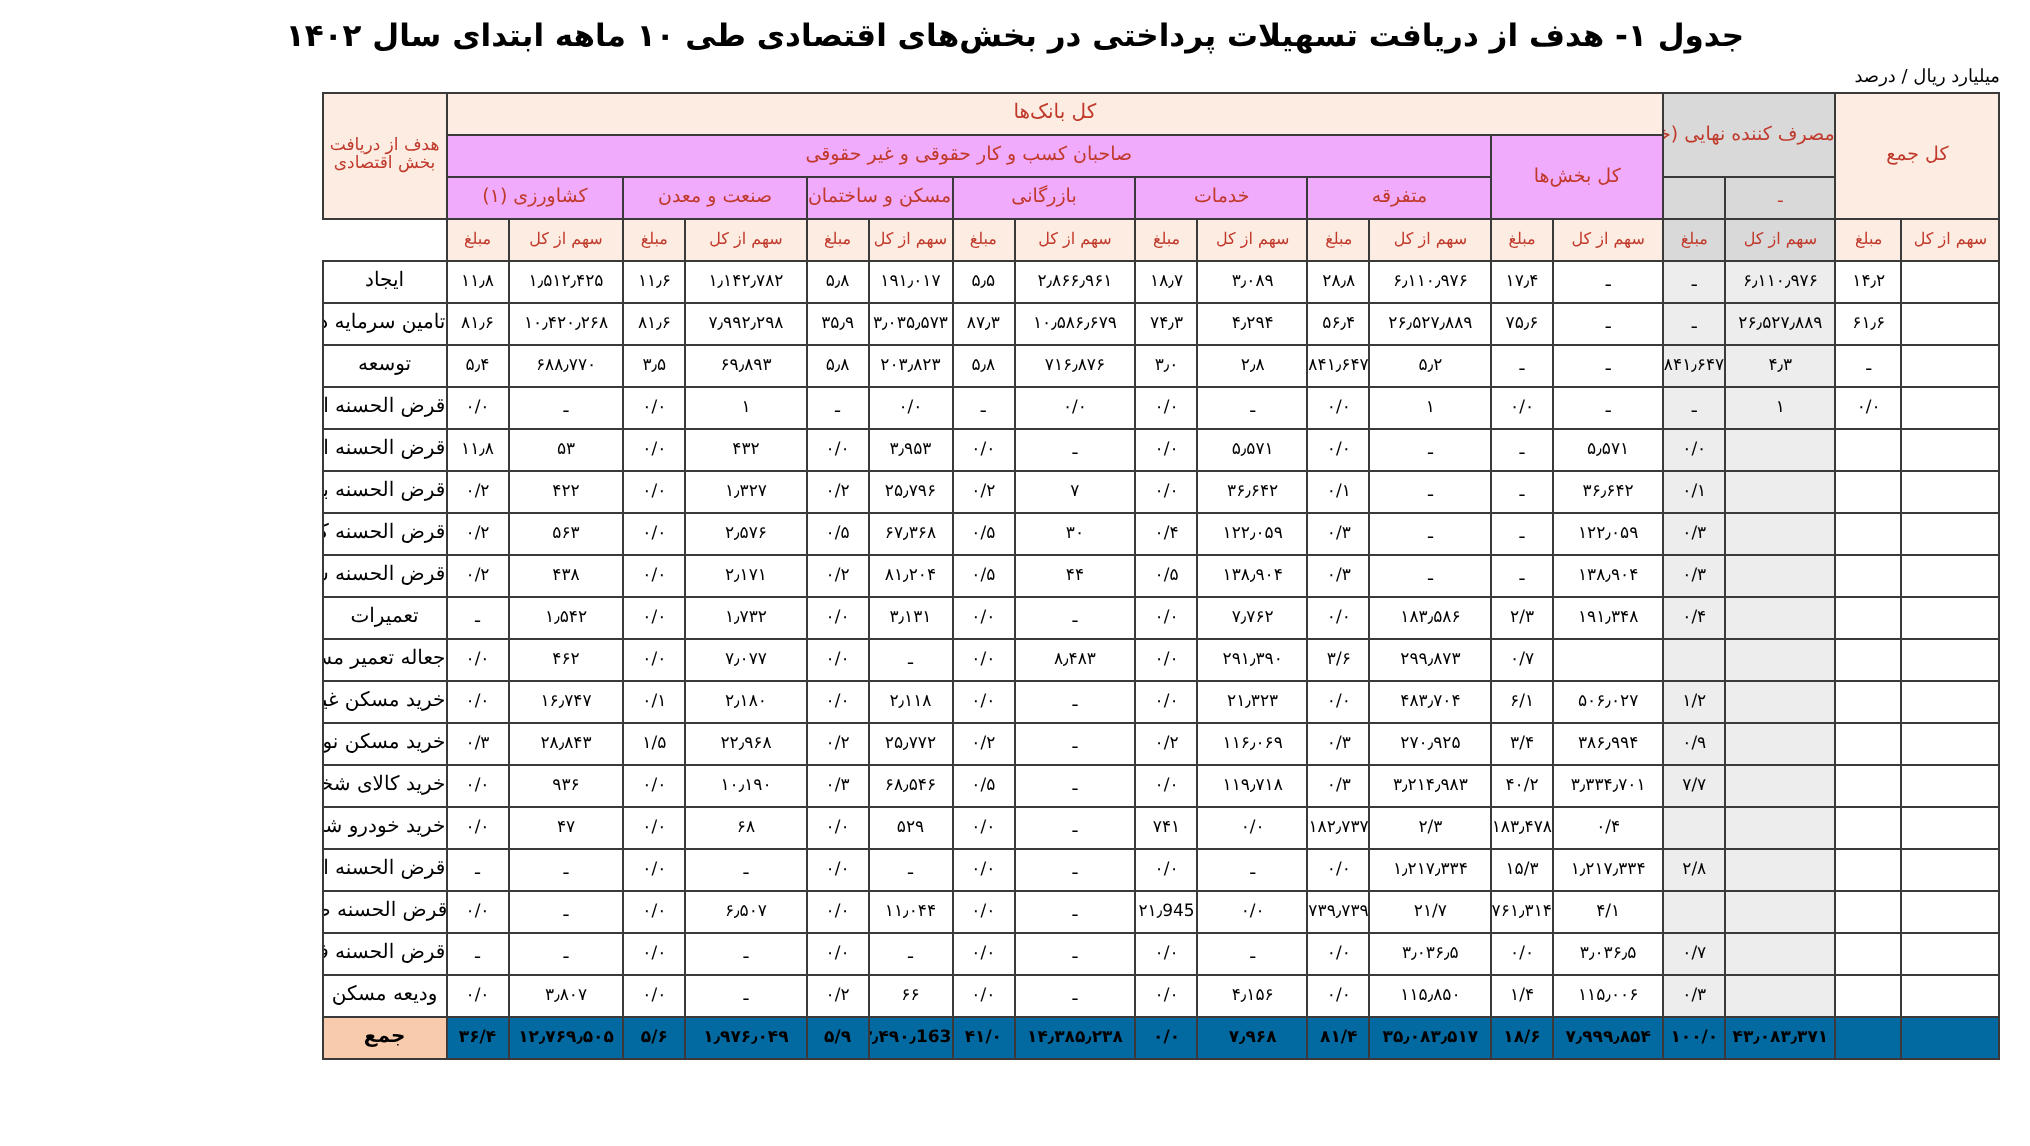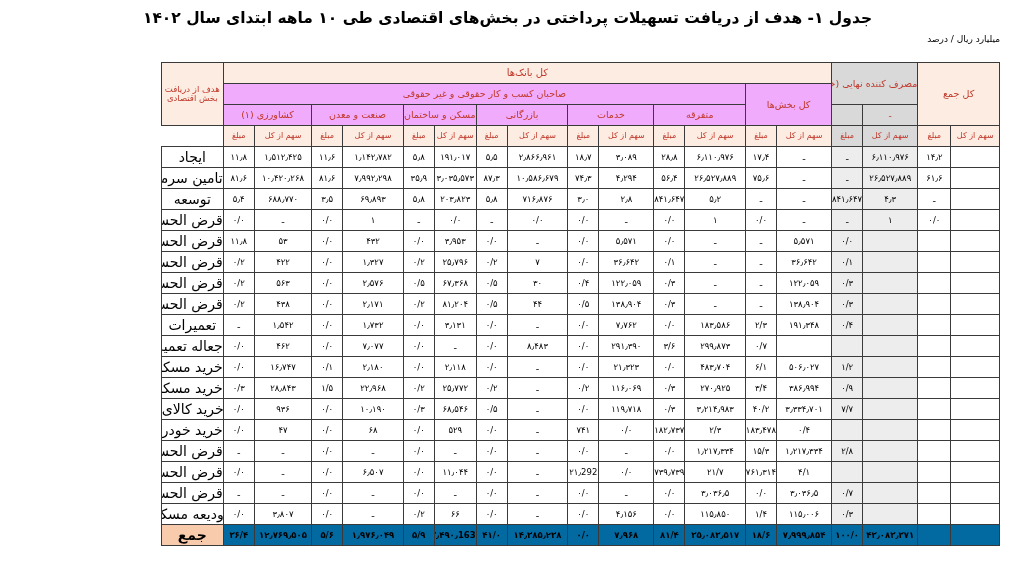--- a/index.html
+++ b/index.html
@@ -26,21 +26,21 @@
     font-weight: bold;
     color: #000;
     padding: 9px 0 7px 0;
     letter-spacing: 0;
   }
   .unit-row {
     width: 985px;
     margin: 0 auto;
     font-size: 9px;
     text-align: right;
-    padding-bottom: 18px;
+    padding-bottom: 2px;
     color: #000;
   }
   table.main {
     width: 985px;
     margin: 0 auto;
     border-collapse: collapse;
     table-layout: fixed;
     font-size: 8.5px;
   }
   table.main td, table.main th {
@@ -84,21 +84,21 @@
     height: 18px;
   }
   .corner {
     background: #fdece1;
     color: #c0392b;
     font-weight: bold;
     font-size: 8.5px;
   }
   .rowlabel {
     text-align: center;
-    font-size: 14px;
+    font-size: 10px;
     background: #ffffff;
   }
   .data {
     font-size: 8.5px;
     background: #ffffff;
   }
   
   .grey {
     background: #d9d9d9;
   }
@@ -514,21 +514,21 @@
         <tr>
           <td class="data"></td>
           <td class="data"></td>
           <td class="data lightgrey"></td>
           <td class="data lightgrey"></td>
           <td class="data">۴/۱</td>
           <td class="data">۱٫۷۶۱٫۳۱۴</td>
           <td class="data">۲۱/۷</td>
           <td class="data">۱٫۷۳۹٫۷۳۹</td>
           <td class="data">۰/۰</td>
-          <td class="data">۲۱٫292</td>
+          <td class="data">۲۱٫945</td>
           <td class="data">ـ</td>
           <td class="data">۰/۰</td>
           <td class="data">۱۱٫۰۴۴</td>
           <td class="data">۰/۰</td>
           <td class="data">۶٫۵۰۷</td>
           <td class="data">۰/۰</td>
           <td class="data">ـ</td>
           <td class="data">۰/۰</td>
           <td class="rowlabel">قرض الحسنه ضروری</td>
         </tr>

